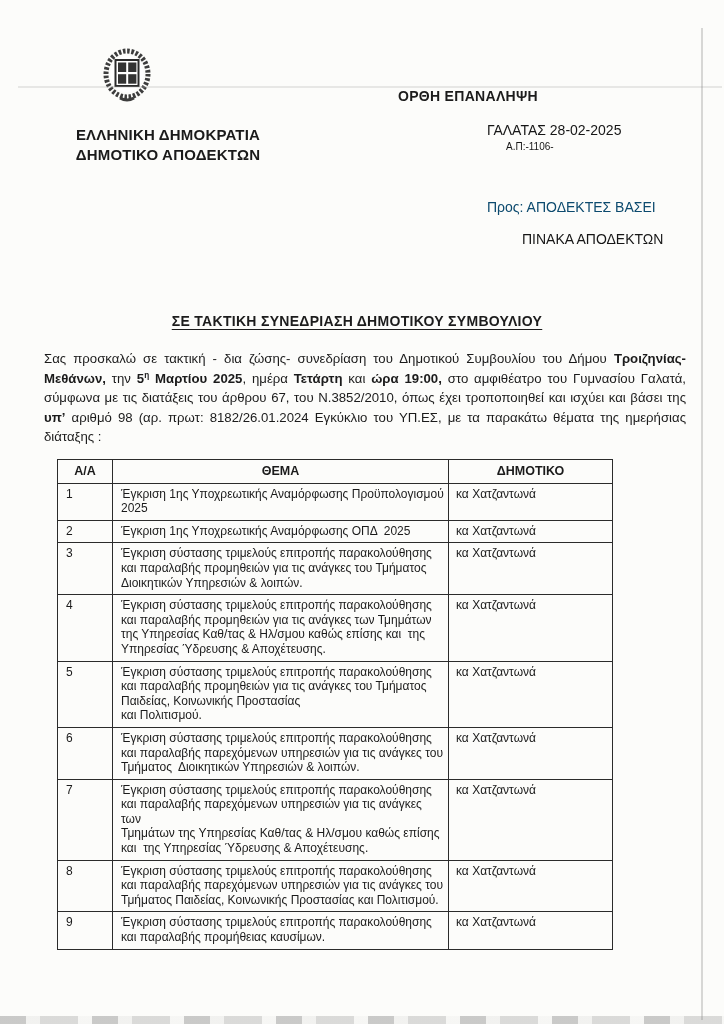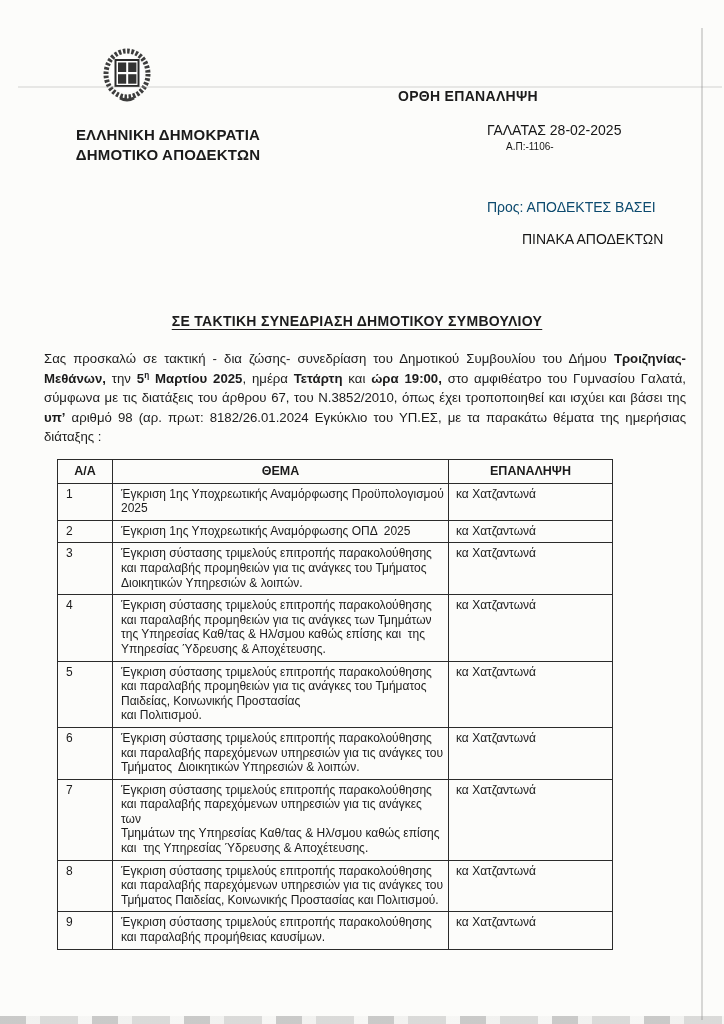--- a/index.html
+++ b/index.html
@@ -104,21 +104,21 @@
   <table class="doc-table">
     <colgroup>
         <col class="c1">
         <col class="c2">
         <col class="c3">
       </colgroup>
     <tbody>
         <tr>
       <th>Α/Α</th>
       <th>ΘΕΜΑ</th>
-      <th>ΕΠΑΝΑΛΗΨΗ</th>
+      <th>ΔΗΜΟΤΙΚΟ</th>
     </tr>
     <tr>
       <td class="cell-num">1</td>
       <td class="cell-theme">Έγκριση 1ης Υποχρεωτικής Αναμόρφωσης Προϋπολογισμού
 2025</td>
       <td class="cell-presenter">κα Χατζαντωνά</td>
     </tr>
     <tr>
       <td class="cell-num">2</td>
       <td class="cell-theme">Έγκριση 1ης Υποχρεωτικής Αναμόρφωσης ΟΠΔ  2025</td>

